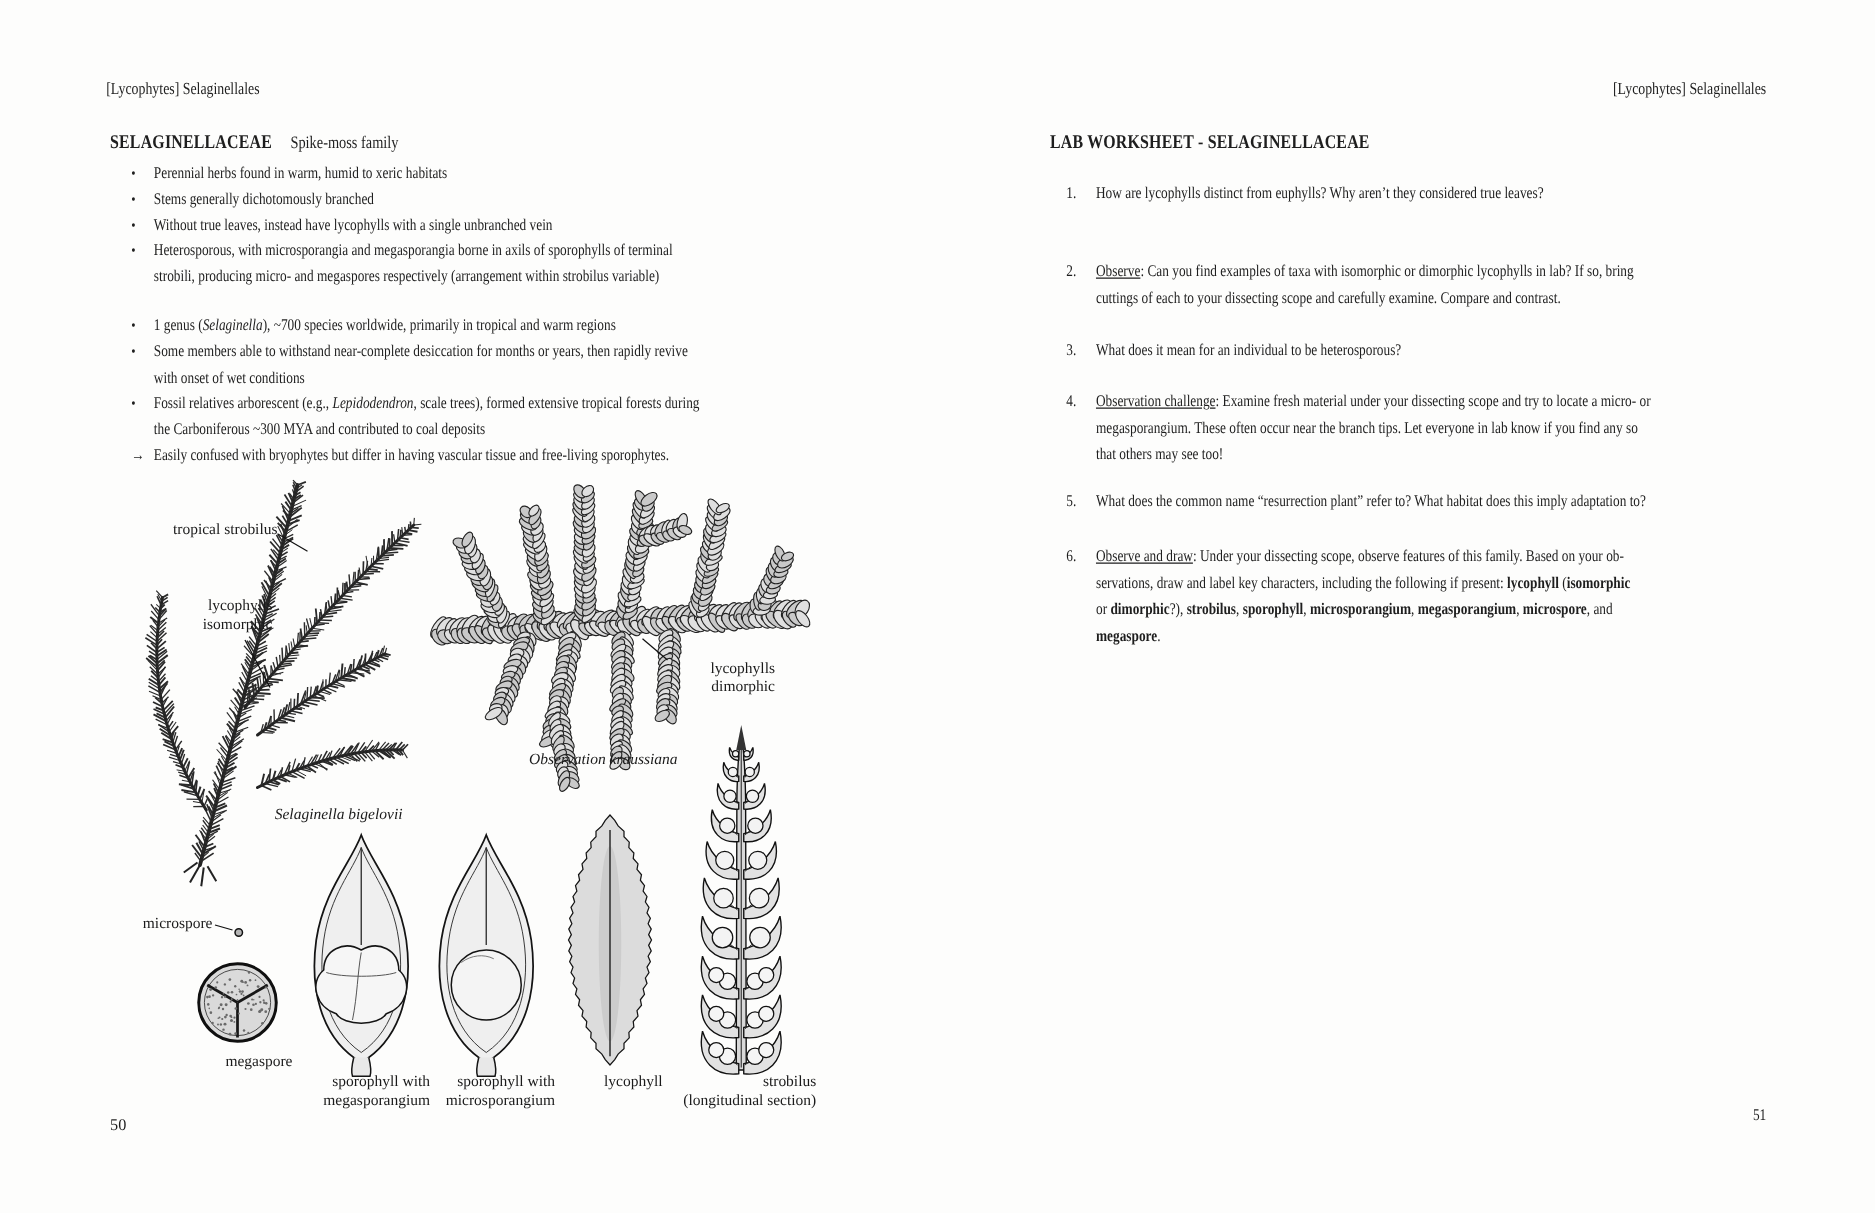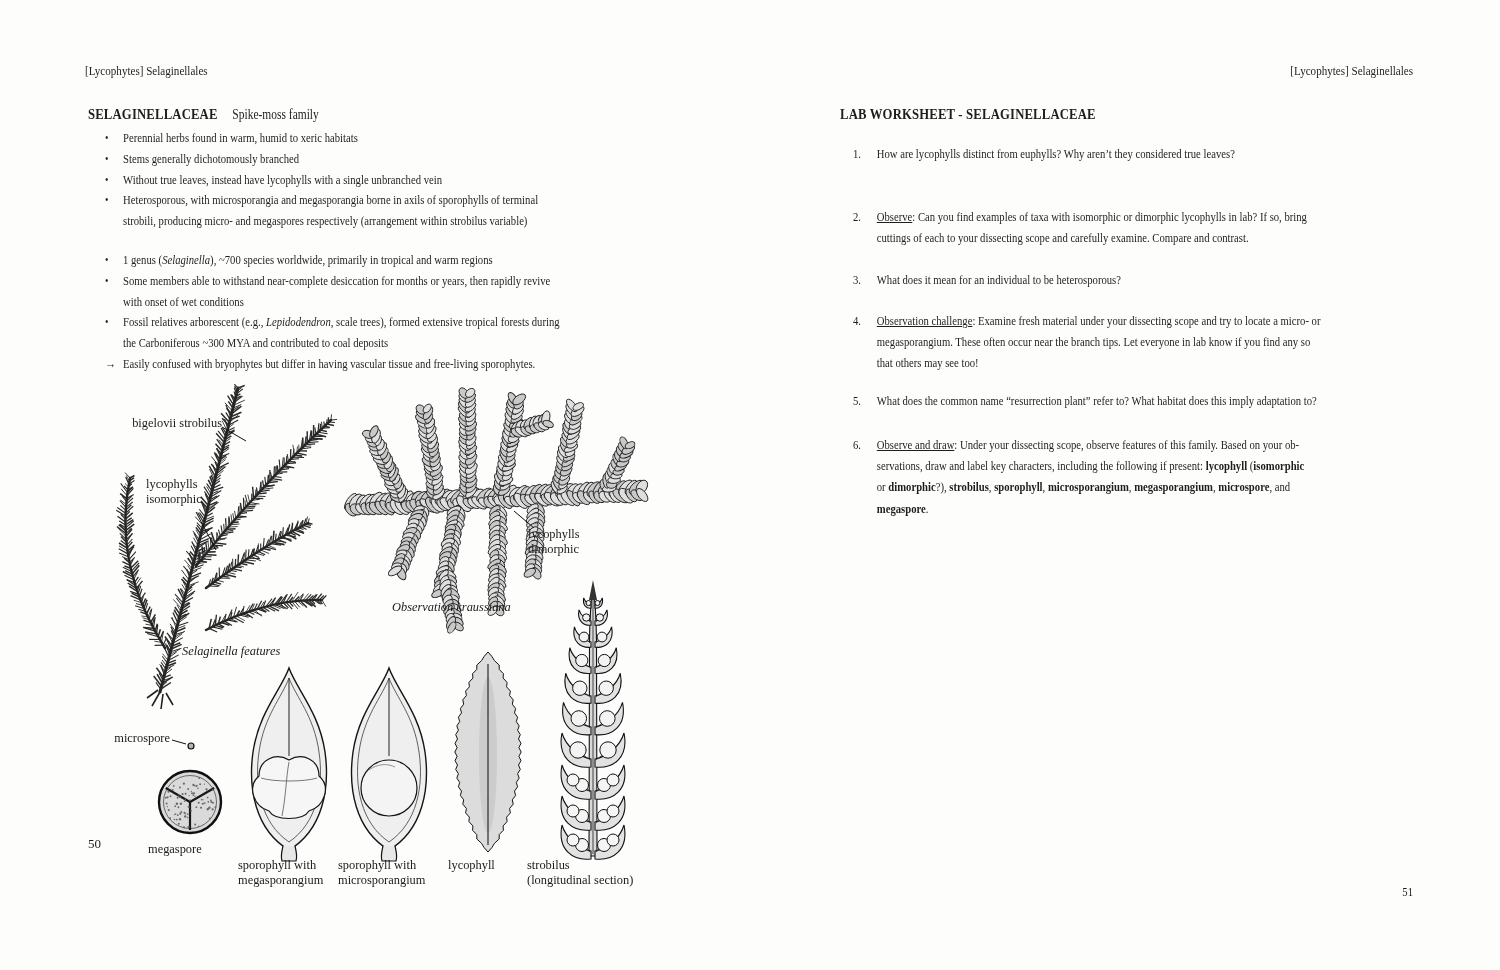--- a/index.html
+++ b/index.html
@@ -17,21 +17,21 @@
   ul.blts li.gap{margin-bottom:18px;}
   .mk{display:inline-block;width:22px;text-indent:0;font-size:12px;}
   .mk.arrow{font-size:13px;}
   .qs .q{position:absolute;left:0;width:668px;font-size:13px;line-height:21.2px;
          padding-left:29px;text-indent:-29px;white-space:pre-line;}
   .num{display:inline-block;width:29px;text-indent:0;}
   .lead{text-decoration:underline;}
   b.kw{font-weight:bold;}
   .lbl{font-size:12.4px;line-height:15px;white-space:pre-line;color:#1a1a1a;}
   .ital{font-style:italic;}
-  .ctr{text-align:left;}
+  .ctr{text-align:right;}
   .rgt{text-align:right;}
   .pgnum{font-size:13px;}
   svg#art{position:absolute;left:95px;top:375px;}
 </style>
 </head>
 <body>
 
 <div class="abs hdr tx" style="left:85px;top:63px;">[Lycophytes] Selaginellales</div>
 
 <div class="abs tx" style="left:88px;top:105px;width:700px;">
@@ -1397,38 +1397,38 @@
       <path d="M593 580 L589 600 L597 600 Z" fill="#333"></path>
     </g>
   <g id="gPtr">
       <line x1="222" y1="427" x2="246" y2="441" stroke="#111" stroke-width="1"></line>
       <line x1="196" y1="512" x2="216" y2="550" stroke="#111" stroke-width="1"></line>
       <line x1="534" y1="528" x2="514" y2="511" stroke="#111" stroke-width="1"></line>
       <line x1="172" y1="740" x2="186" y2="744" stroke="#111" stroke-width="1"></line>
     </g>
 </svg>
 
-<div class="abs lbl rgt" style="left:104px;top:416px;width:118px;">bigelovii strobilus</div>
+<div class="abs lbl rgt" style="left:104px;top:416px;width:118px;">tropical strobilus</div>
 <div class="abs lbl ctr" style="left:146px;top:477px;width:72px;">lycophylls
 isomorphic</div>
 <div class="abs lbl ctr" style="left:528px;top:527px;width:92px;">lycophylls
 dimorphic</div>
 <div class="abs lbl ctr ital" style="left:392px;top:600px;width:150px;">Observation kraussiana</div>
-<div class="abs lbl ctr ital" style="left:182px;top:644px;width:140px;">Selaginella features</div>
+<div class="abs lbl ctr ital" style="left:182px;top:644px;width:140px;">Selaginella bigelovii</div>
 <div class="abs lbl rgt" style="left:108px;top:731px;width:62px;">microspore</div>
 <div class="abs lbl ctr" style="left:148px;top:842px;width:86px;">megaspore</div>
 <div class="abs lbl ctr" style="left:238px;top:858px;width:106px;">sporophyll with
 megasporangium</div>
 <div class="abs lbl ctr" style="left:338px;top:858px;width:106px;">sporophyll with
 microsporangium</div>
 <div class="abs lbl ctr" style="left:448px;top:858px;width:82px;">lycophyll</div>
 <div class="abs lbl ctr" style="left:527px;top:858px;width:126px;">strobilus
 (longitudinal section)</div>
 
-<div class="abs pgnum" style="left:88px;top:836px;">50</div>
+<div class="abs pgnum" style="left:88px;top:892px;">50</div>
 
 <div class="abs hdr txr rgt" style="left:1047px;top:63px;width:366px;">[Lycophytes] Selaginellales</div>
 
 <div class="abs worktitle tx" style="left:840px;top:105px;width:700px;">LAB WORKSHEET - SELAGINELLACEAE</div>
 
 <div class="abs qs" style="left:853px;top:0;width:700px;height:970px;">
   <p class="q tx" style="top:130px;"><span class="num">1.</span><span>How are lycophylls distinct from euphylls?  Why aren’t they considered true leaves?</span></p>
 
   <p class="q tx" style="top:193px;"><span class="num">2.</span><span class="lead">Observe</span><span>: Can you find examples of taxa with isomorphic or dimorphic lycophylls in lab?  If so, bring
 cuttings of each to your dissecting scope and carefully examine.  Compare and contrast.</span></p>

